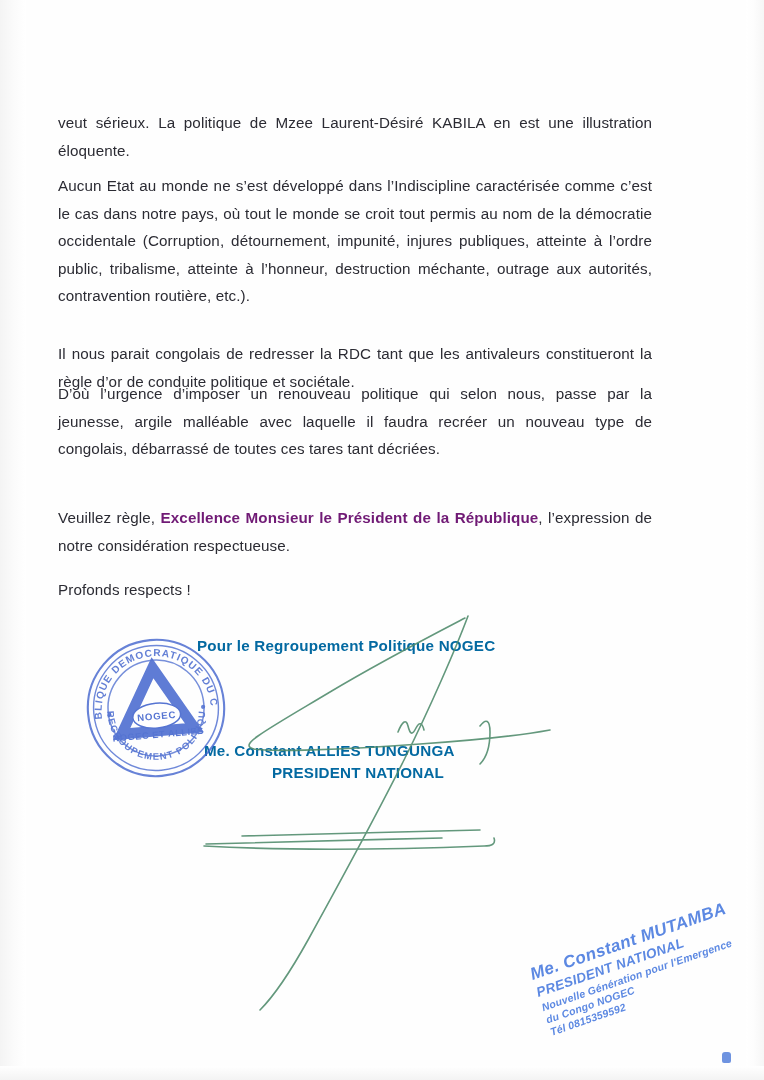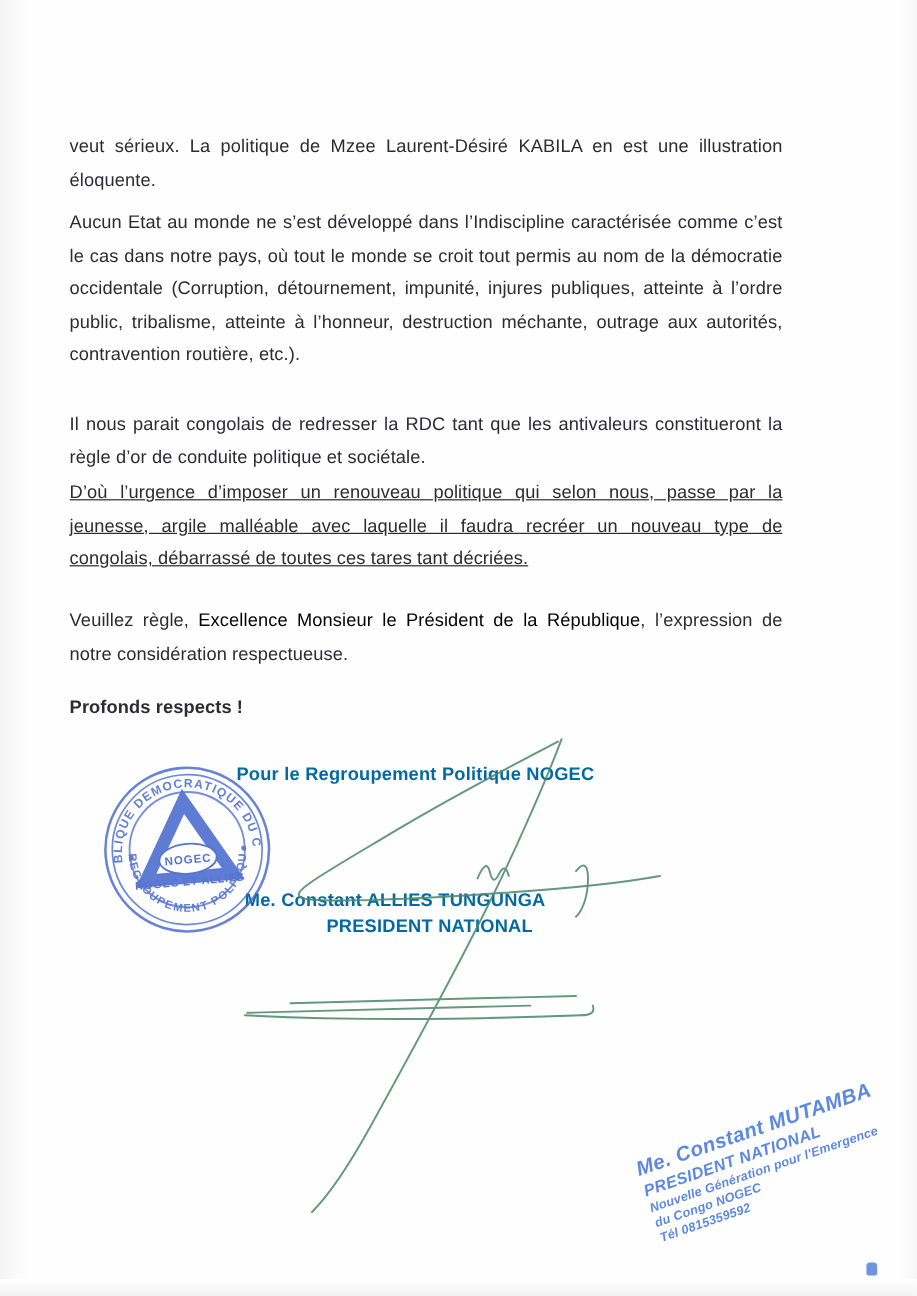--- a/index.html
+++ b/index.html
@@ -45,21 +45,21 @@
     position: absolute;
     left: 58px;
     width: 594px;
     color: #2b2b33;
     font-size: 15.2px;
     line-height: 27.5px;
     text-align: justify;
     text-justify: inter-word;
     letter-spacing: 0.1px;
   }
-  .body-text b { font-weight: normal; color: #000000; }
+  .body-text b { font-weight: bold; color: #701a75; }
 
   .sig-heading {
     position: absolute;
     color: #0369a1;
     font-weight: bold;
     font-size: 15.2px;
     letter-spacing: 0.2px;
     white-space: nowrap;
   }
 
@@ -129,28 +129,28 @@
   <div class="scan-edge-left"></div>
   <div class="scan-edge-right"></div>
   <div class="scan-edge-bottom"></div>
 
   <p class="body-text" style="top:94px;">veut sérieux. La politique de Mzee Laurent-Désiré KABILA en est une illustration éloquente.</p>
 
   <p class="body-text" style="top:157px;">Aucun Etat au monde ne s’est développé dans l’Indiscipline caractérisée comme c’est le cas dans notre pays, où tout le monde se croit tout permis au nom de la démocratie occidentale (Corruption, détournement, impunité, injures publiques, atteinte à l’ordre public, tribalisme, atteinte à l’honneur, destruction méchante, outrage aux autorités, contravention routière, etc.).</p>
 
   <p class="body-text" style="top:325px;">Il nous parait congolais de redresser la RDC tant que les antivaleurs constitueront la règle d’or de conduite politique et sociétale.</p>
 
-  <p class="body-text" style="top:382px;text-decoration:underline;">D’où l’urgence d’imposer un renouveau politique qui selon nous,  passe par la jeunesse, argile malléable avec laquelle il faudra recréer un nouveau type de congolais, débarrassé de toutes ces tares tant décriées.</p>
+  <p class="body-text" style="top:365px;">D’où l’urgence d’imposer un renouveau politique qui selon nous,  passe par la jeunesse, argile malléable avec laquelle il faudra recréer un nouveau type de congolais, débarrassé de toutes ces tares tant décriées.</p>
 
   <p class="body-text" style="top:489px;">
     <span>Veuillez règle, </span><b>Excellence Monsieur le Président de la République</b><span>,</span>
     <span>l’expression de notre considération respectueuse.</span>
   </p>
 
-  <p class="body-text" style="top:561px; font-weight:bold;">Profonds respects !</p>
+  <p class="body-text" style="top:561px; font-weight:normal;">Profonds respects !</p>
 
   <div class="sig-heading" style="left:197px; top:637px;">
     <span>Pour le Regroupement Politique </span><span>NOGEC</span>
   </div>
 
   <div class="sig-heading" style="left:204px; top:742px;">Me. Constant ALLIES TUNGUNGA</div>
 
   <div class="sig-heading" style="left:272px; top:764px;">PRESIDENT NATIONAL</div>
 
   <div class="stamp">

